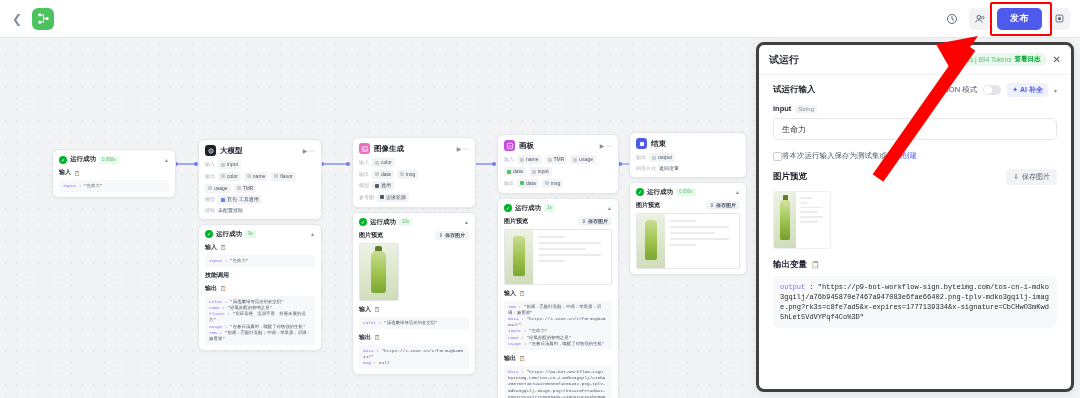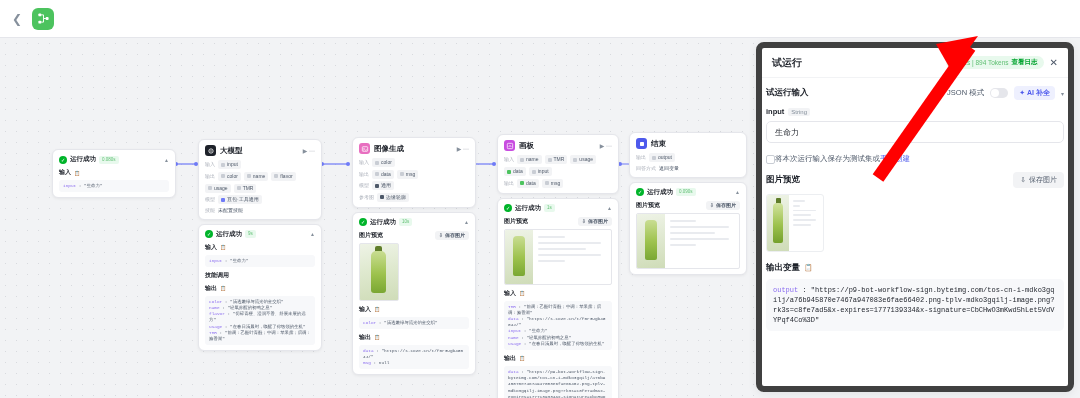--- a/index.html
+++ b/index.html
@@ -156,39 +156,39 @@
   }
   .thumbwide .lines { flex: 1; padding: 6px 5px; display: flex; flex-direction: column; gap: 4px; }
   .thumbwide .ln { height: 2px; background: #e9ebef; border-radius: 1px; }
   .thumbwide .ln.s { width: 40%; }
   .thumbwide .ln.m { width: 70%; }
   .thumbwide .ln.l { width: 92%; }
 
   
   .panel {
     position: absolute; top: 42px; right: 6px; width: 318px; height: 350px;
-    background: #fff; border: 6px solid #404040; border-radius: 8px;
+    background: #fff; border: 3px solid #404040; border-radius: 8px;
     box-shadow: 0 2px 10px rgba(0,0,0,.07); overflow: hidden; z-index: 20;
   }
   .p-head {
     height: 30px; display: flex; align-items: center; padding: 0 10px;
     border-bottom: 1px solid #f2f3f5;
   }
   .p-title { font-size: 10px; font-weight: bold; color: #1d2129; }
   .p-head-right { margin-left: auto; display: flex; align-items: center; gap: 6px; }
   .p-runchip {
     display: flex; align-items: center; gap: 3px; background: #e8f9ed;
     border-radius: 9px; padding: 2px 6px 2px 4px;
   }
   .p-runchip .dot { width: 7px; height: 7px; border-radius: 50%; background: #00b42a; color:#fff; font-size:5px; display:flex; align-items:center; justify-content:center;}
   .p-runchip .t { font-size: 6.5px; color: #5fbf72; }
   .p-runchip .lg { font-size: 6.5px; color: #00a32e; font-weight: bold; }
   .p-close { font-size: 10px; color: #4e5969; cursor: pointer; line-height: 1; }
 
-  .p-body { padding: 8px 4px; height: 320px; overflow: hidden; position: relative; }
+  .p-body { padding: 8px 14px; height: 320px; overflow: hidden; position: relative; }
   .p-sec-row { display: flex; align-items: center; }
   .p-sec-title { font-size: 8.5px; color: #1d2129; font-weight: bold; }
   .p-sec-right { margin-left: auto; display: flex; align-items: center; gap: 6px; }
   .json-label { font-size: 7.5px; color: #4e5969; }
   .switch {
     width: 18px; height: 10px; border-radius: 5px; background: #e5e6eb; position: relative; cursor: pointer;
   }
   .switch .knob { position: absolute; top: 1px; left: 1px; width: 8px; height: 8px; border-radius: 50%; background: #fff; }
   .ai-btn {
     display: flex; align-items: center; gap: 2px; background: #eef0fe; border-radius: 4px;
@@ -251,20 +251,45 @@
       <svg width="13" height="13" viewBox="0 0 14 14">
         <rect x="1.5" y="1.5" width="3.2" height="3.2" rx="1" fill="#fff"></rect>
         <rect x="1.5" y="9.3" width="3.2" height="3.2" rx="1" fill="#fff"></rect>
         <rect x="9.3" y="5.4" width="3.2" height="3.2" rx="1" fill="#fff"></rect>
         <path d="M4.7 3.1 H7 V7 H9.3" stroke="#fff" stroke-width="1" fill="none"></path>
         <path d="M4.7 10.9 H7 V7 H9.3" stroke="#fff" stroke-width="1" fill="none"></path>
       </svg>
     </div>
 
 
+    <div class="topbar-right">
+      <div class="icon-btn bare">
+        <svg width="12" height="12" viewBox="0 0 16 16">
+            <circle cx="8" cy="8" r="6" fill="none" stroke="#4e5969" stroke-width="1.2"></circle>
+            <path d="M8 4.6V8l2.4 1.6" stroke="#4e5969" stroke-width="1.2" fill="none" stroke-linecap="round"></path>
+          </svg>
+      </div>
+      <div class="icon-btn">
+        <svg width="12" height="12" viewBox="0 0 16 16">
+            <circle cx="6.4" cy="5.6" r="2.4" fill="none" stroke="#4e5969" stroke-width="1.2"></circle>
+            <path d="M2.4 12.6c0-2.2 1.8-3.4 4-3.4s4 1.2 4 3.4" fill="none" stroke="#4e5969" stroke-width="1.2"></path>
+            <circle cx="11.6" cy="6.2" r="1.7" fill="none" stroke="#4e5969" stroke-width="1"></circle>
+          </svg>
+      </div>
+      <div class="publish-wrap">
+        <button class="publish-btn">发布</button>
+        <div class="redbox"></div>
+      </div>
+      <div class="icon-btn">
+        <svg width="11" height="11" viewBox="0 0 16 16">
+            <rect x="3" y="3" width="10" height="10" rx="2" fill="none" stroke="#4e5969" stroke-width="1.2"></rect>
+            <rect x="6" y="6" width="4" height="4" rx="1" fill="#4e5969"></rect>
+          </svg>
+      </div>
+    </div>
   </div>
 
   <div class="canvas">
     <svg class="edges">
       <path d="M176 126 C186 126 188 126 196 126" stroke="#6f7bf7" stroke-width="1.2" fill="none"></path>
       <path d="M322 126 C332 126 336 126 348 126" stroke="#6f7bf7" stroke-width="1.2" fill="none"></path>
       <path d="M474 126 C482 126 486 126 494 126" stroke="#6f7bf7" stroke-width="1.2" fill="none"></path>
       <path d="M620 126 C626 126 630 126 628 126" stroke="#6f7bf7" stroke-width="1.2" fill="none"></path>
       <circle cx="176" cy="126" r="2" fill="#6f7bf7"></circle>
       <circle cx="196" cy="126" r="2" fill="#6f7bf7"></circle>

